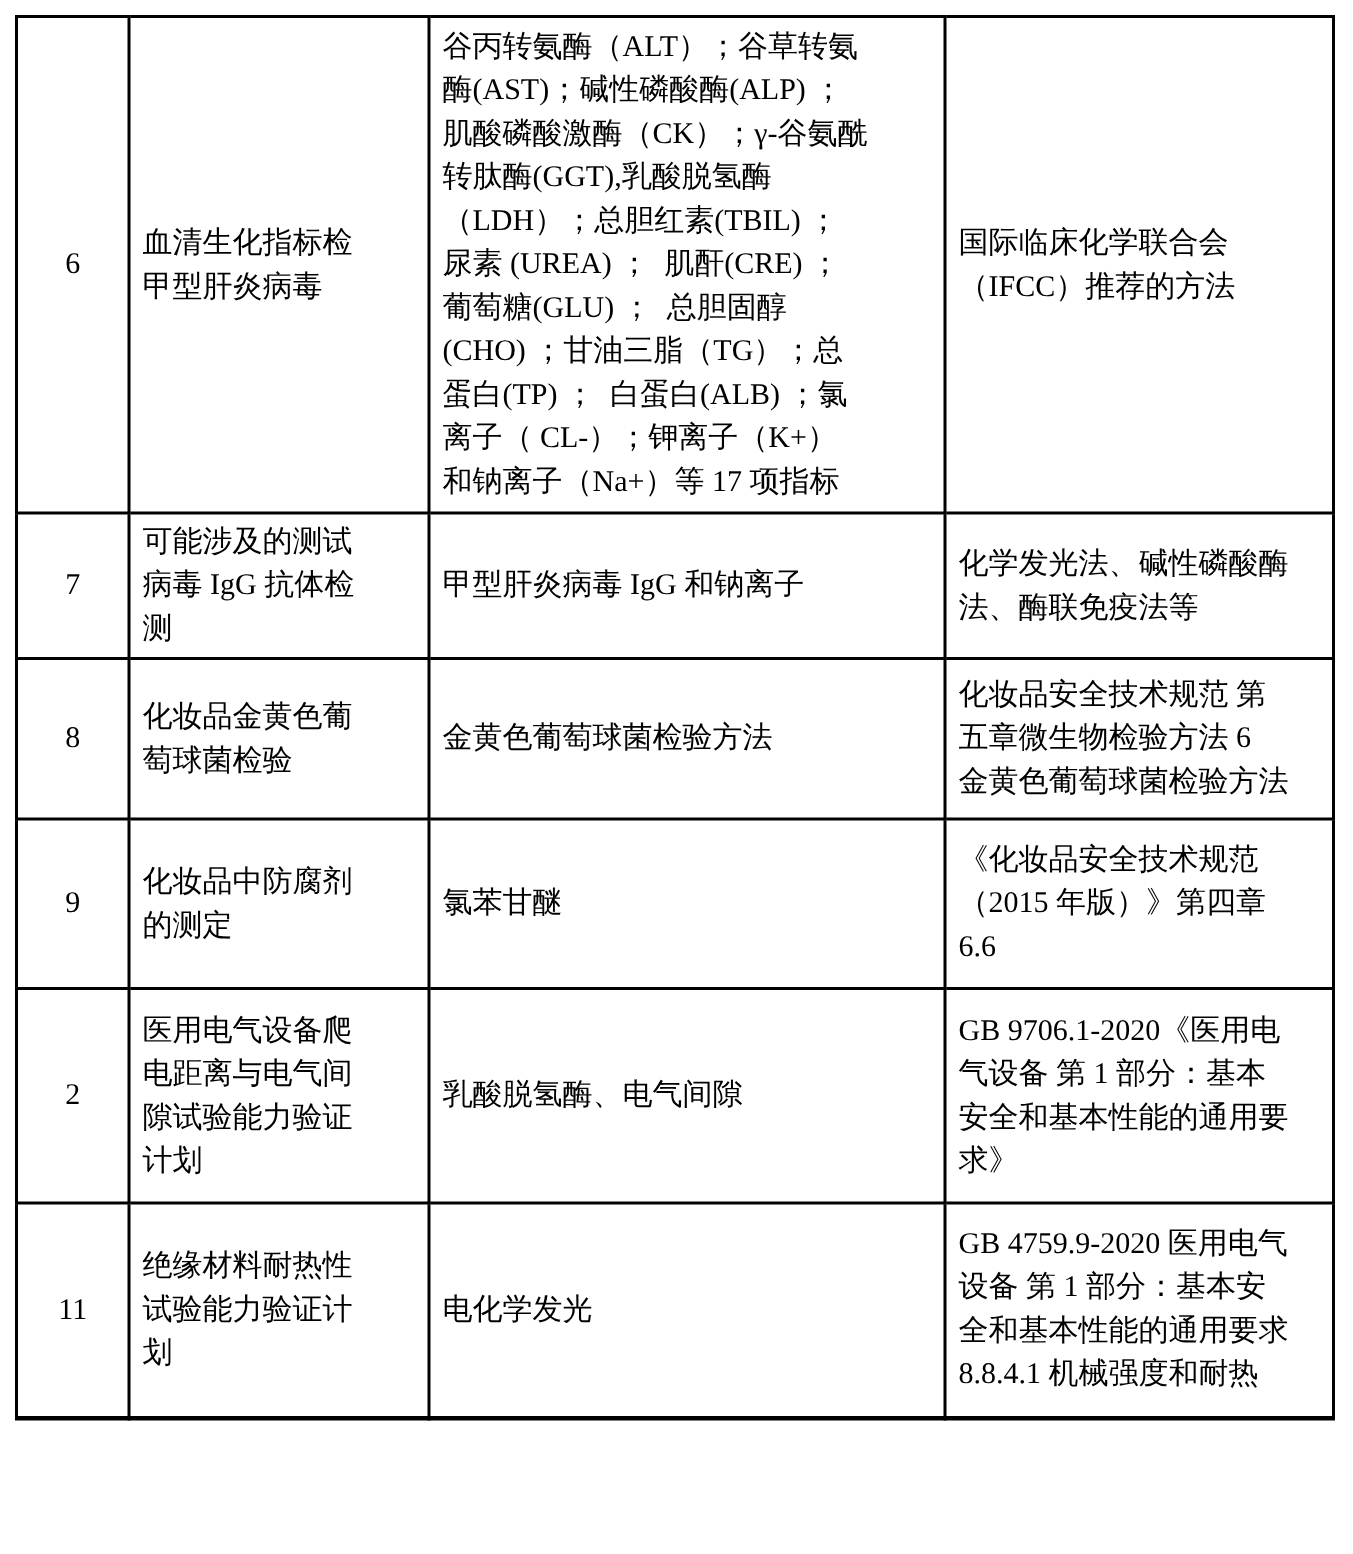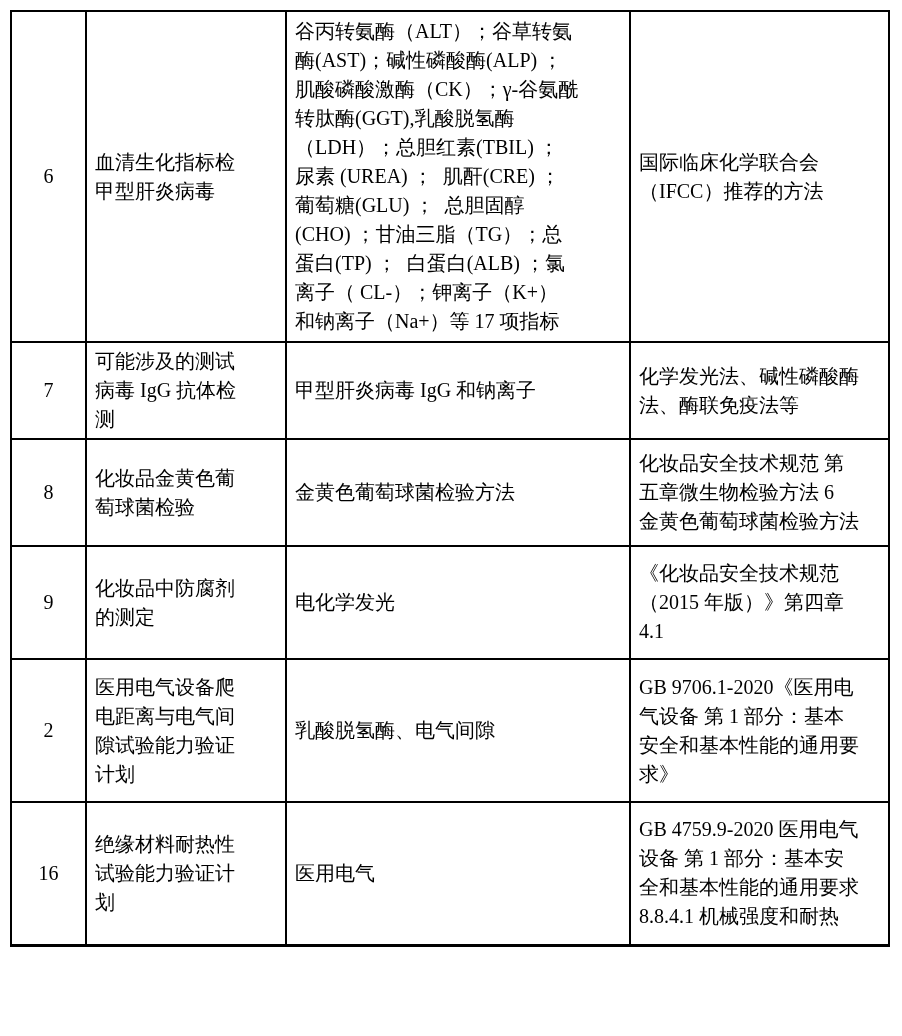--- a/index.html
+++ b/index.html
@@ -112,45 +112,45 @@
         <td class="c-items">金黄色葡萄球菌检验方法</td>
         <td class="c-methods">化妆品安全技术规范 第
 五章微生物检验方法 6
 金黄色葡萄球菌检验方法</td>
       </tr>
 
       <tr class="r-9">
         <td class="c-num">9</td>
         <td class="c-name">化妆品中防腐剂
 的测定</td>
-        <td class="c-items">电化学发光</td>
+        <td class="c-items">氯苯甘醚</td>
         <td class="c-methods">《化妆品安全技术规范
 （2015 年版）》第四章
-4.1</td>
+6.6</td>
       </tr>
 
       <tr class="r-10">
         <td class="c-num">2</td>
         <td class="c-name">医用电气设备爬
 电距离与电气间
 隙试验能力验证
 计划</td>
         <td class="c-items">乳酸脱氢酶、电气间隙</td>
         <td class="c-methods">GB 9706.1-2020《医用电
 气设备 第 1 部分：基本
 安全和基本性能的通用要
 求》</td>
       </tr>
 
       <tr class="r-11">
-        <td class="c-num">16</td>
+        <td class="c-num">11</td>
         <td class="c-name">绝缘材料耐热性
 试验能力验证计
 划</td>
-        <td class="c-items">医用电气</td>
+        <td class="c-items">电化学发光</td>
         <td class="c-methods">GB 4759.9-2020 医用电气
 设备 第 1 部分：基本安
 全和基本性能的通用要求
 8.8.4.1 机械强度和耐热</td>
       </tr>
     </tbody>
   </table>
 </div>
 
 </body></html>

